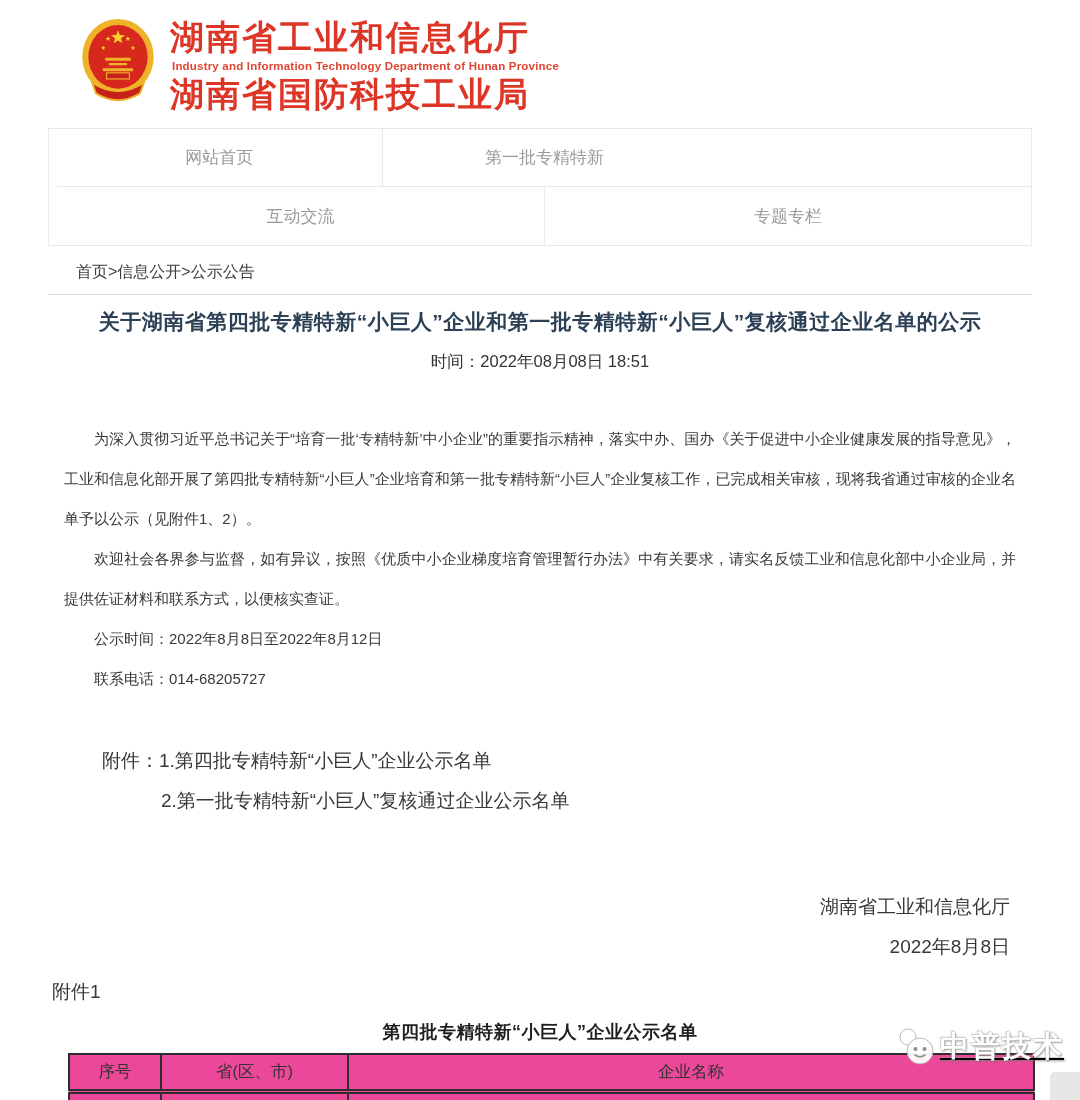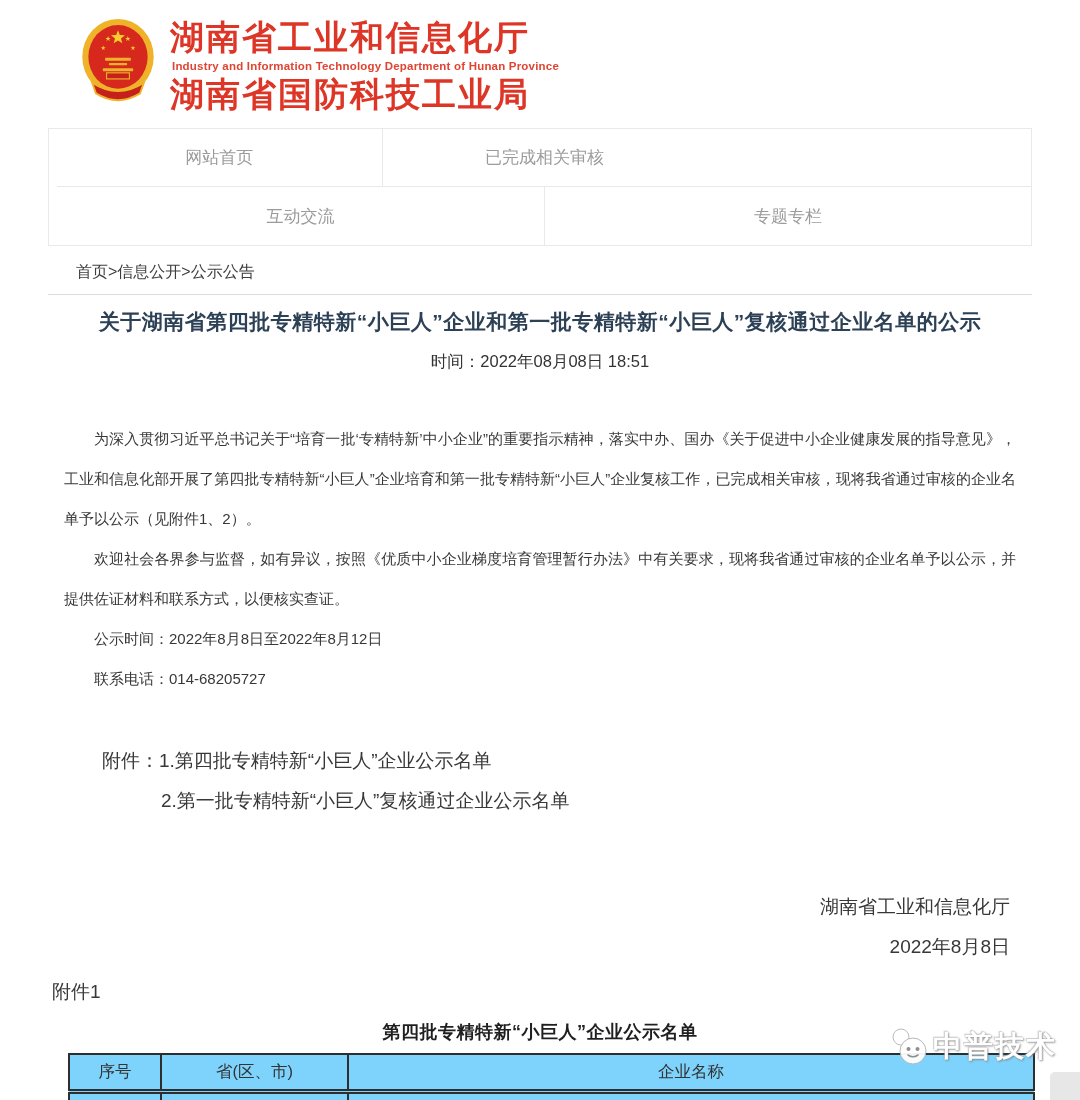--- a/index.html
+++ b/index.html
@@ -38,27 +38,27 @@
   .attach-line1 { text-indent:2em; }
   .attach-line2 { padding-left:5.1em; }
 
   .signature { margin:66px 70px 0 0; text-align:right; font-size:19px; line-height:40px; color:#383838; }
 
   .appendix-label { margin:12px 0 0 52px; font-size:19px; color:#383838; }
   .table-title { margin-top:15px; text-align:center; font-size:18px; font-weight:bold; color:#1f1f1f; letter-spacing:.5px; }
 
   
   .list-table { margin:9px 0 0 68px; width:967px; border-collapse:collapse; table-layout:fixed; }
-  .list-table th, .list-table td { border:2px solid #2e2e2e; font-size:16.5px; color:#333; height:37px; text-align:center; font-weight:normal; background:#7dd3fc; }
+  .list-table th, .list-table td { border:2px solid #2e2e2e; font-size:16.5px; color:#333; height:37px; text-align:center; font-weight:normal; background:#ec4899; }
   .list-table thead th { border-bottom:5px double #2e2e2e; }
   .col-idx { width:92px; } .col-prov { width:187px; }
   .cell-name { text-align:left !important; padding-left:5px; }
 
   
-  .watermark { position:absolute; top:1026px; right:23px; display:flex; align-items:center; pointer-events:none; }
+  .watermark { position:absolute; top:1026px; right:16px; display:flex; align-items:center; pointer-events:none;text-decoration:underline; }
   .wm-text { font-size:29px; font-weight:bold; color:#ffffff; letter-spacing:2px;
              text-shadow:0 0 1px #9a9a9a, 1px 1px 2px rgba(120,120,120,.75), -1px -1px 1px rgba(150,150,150,.4); }
   .corner-block { position:absolute; right:0; bottom:0; width:30px; height:28px; background:#e7e7e7; border-radius:5px 0 0 0; }
 </style>
 </head>
 <body>
 
 <div class="page">
 
   <div class="site-header">
@@ -79,37 +79,37 @@
     <div class="header-text">
       <div class="header-title-cn">湖南省工业和信息化厅</div>
       <div class="header-title-en">Industry and Information Technology Department of Hunan Province</div>
       <div class="header-title-cn">湖南省国防科技工业局</div>
     </div>
   </div>
 
   <div class="main-nav">
     <div class="nav-row r1">
       <div class="nav-item">网站首页</div>
-      <div class="nav-item">已完成相关审核</div>
+      <div class="nav-item">第一批专精特新</div>
     </div>
     <div class="nav-row r2">
       <div class="nav-item">互动交流</div>
       <div class="nav-item">专题专栏</div>
     </div>
   </div>
 
   <div class="breadcrumb">首页&gt;信息公开&gt;公示公告</div>
   <hr class="divider">
 
   <div class="doc-title">关于湖南省第四批专精特新“小巨人”企业和第一批专精特新“小巨人”复核通过企业名单的公示</div>
   <div class="doc-time">时间：2022年08月08日 18:51</div>
 
   <div class="body-text">
     <p>为深入贯彻习近平总书记关于“培育一批‘专精特新’中小企业”的重要指示精神，落实中办、国办《关于促进中小企业健康发展的指导意见》，工业和信息化部开展了第四批专精特新“小巨人”企业培育和第一批专精特新“小巨人”企业复核工作，已完成相关审核，现将我省通过审核的企业名单予以公示（见附件1、2）。</p>
-    <p>欢迎社会各界参与监督，如有异议，按照《优质中小企业梯度培育管理暂行办法》中有关要求，现将我省通过审核的企业名单予以公示，并提供佐证材料和联系方式，以便核实查证。</p>
+    <p>欢迎社会各界参与监督，如有异议，按照《优质中小企业梯度培育管理暂行办法》中有关要求，请实名反馈工业和信息化部中小企业局，并提供佐证材料和联系方式，以便核实查证。</p>
     <div class="info-line">公示时间：2022年8月8日至2022年8月12日</div>
     <div class="info-line">联系电话：014-68205727</div>
   </div>
 
   <div class="attachments">
     <div class="attach-line1"><span>附件：</span><span>1.第四批专精特新“小巨人”企业公示名单</span></div>
     <div class="attach-line2"><span>2.第一批专精特新“小巨人”复核通过企业公示名单</span></div>
   </div>
 
   <div class="signature">

